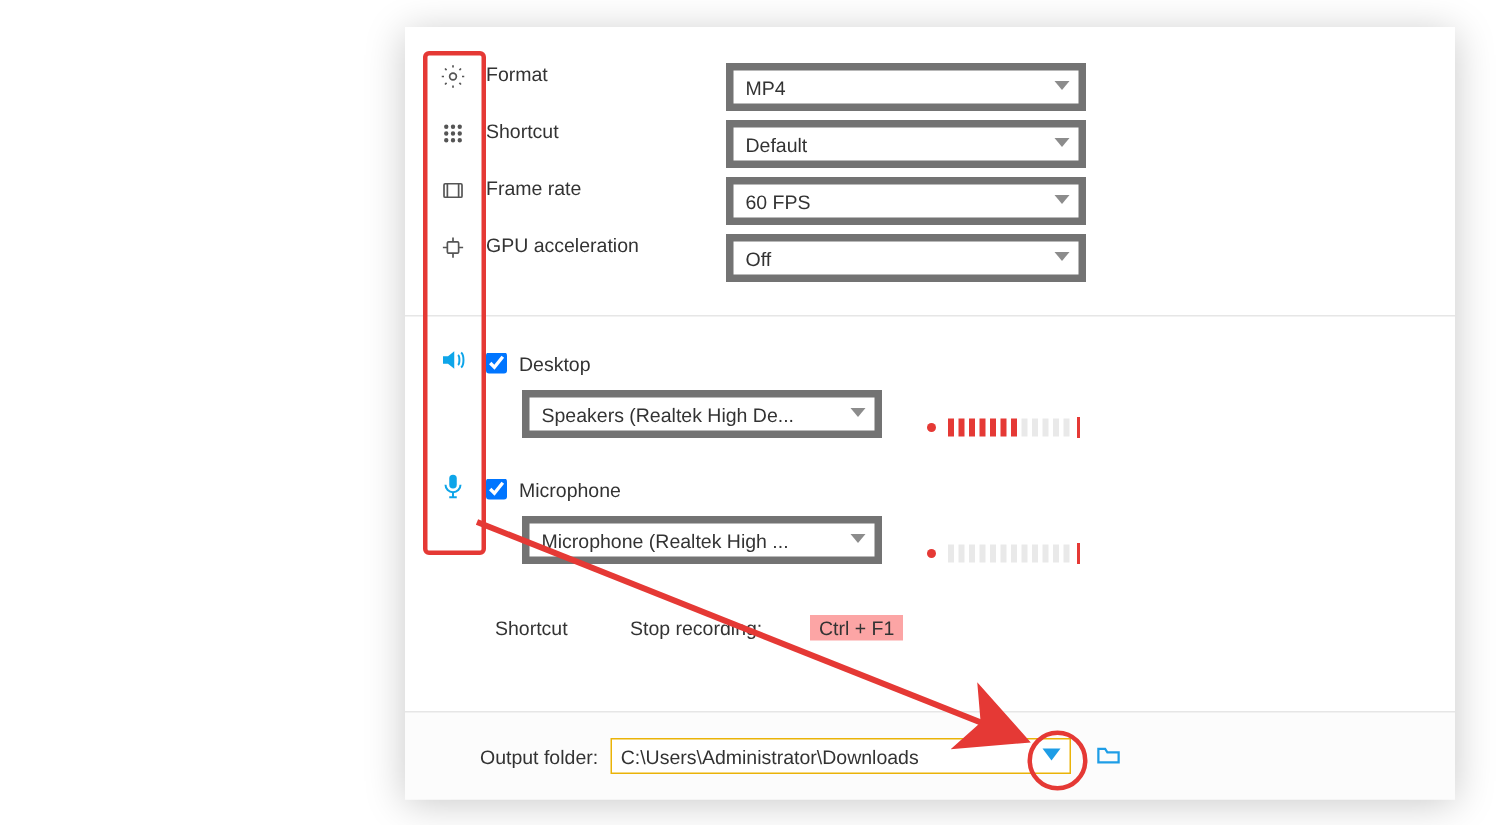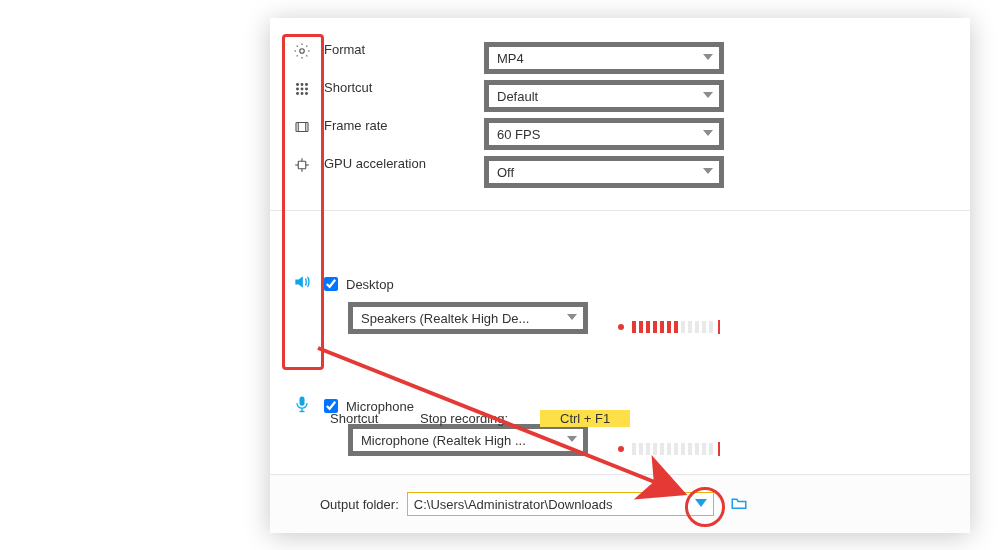--- a/index.html
+++ b/index.html
@@ -14,37 +14,37 @@
 .row{display:flex;align-items:flex-start;height:38px;}
 .ic{width:32px;display:flex;justify-content:center;align-items:center;color:#555;}
 .ic svg{width:18px;height:18px;stroke:#555;fill:none;stroke-width:1.5;}
 .lbl{width:160px;padding-left:6px;}
 .dd{position:relative;width:200px;height:22px;border:5px solid #737373;background:#fff;cursor:pointer;display:flex;align-items:center;padding:0 22px 0 8px;}
 .dd .caret{position:absolute;right:6px;top:7px;width:0;height:0;border-left:5px solid transparent;border-right:5px solid transparent;border-top:6px solid #8c8c8c;}
 .divider{position:absolute;left:0;right:0;top:192px;border-top:1px solid #e6e6e6;}
 
 
 .audio{position:absolute;left:16px;top:212px;right:20px;}
-.arow{display:flex;align-items:flex-start;margin-bottom:4px;margin-top:42px;}
+.arow{display:flex;align-items:flex-start;margin-bottom:4px;}
 .aicon{width:32px;display:flex;justify-content:center;align-items:center;}
 .aicon svg{width:20px;height:20px;stroke:#0ea5e9;fill:none;stroke-width:1.6;}
 .arest{flex:1;padding-left:6px;}
 .chkline{display:flex;align-items:center;height:24px;}
 input[type=checkbox]{width:14px;height:14px;margin:0 8px 0 0;cursor:pointer;}
 .devline{display:flex;align-items:flex-end;margin:6px 0 18px 24px;}
 .meter{display:inline-flex;align-items:center;margin-left:30px;border-right:2px solid #e53935;padding-right:2px;height:14px;}
 .dot{width:6px;height:6px;border-radius:50%;background:#e53935;margin-right:8px;}
 .bar{width:4px;height:12px;margin-right:3px;background:#e9e9e9;}
 .bar.on{background:#e53935;}
 
 
 .shortcut{position:absolute;left:60px;top:392px;display:flex;align-items:center;}
 .shortcut .slabel{width:90px;}
 .shortcut .saction{width:120px;}
-.hotkey{background:#fde047;padding:1px 20px;}
+.hotkey{background:#fca5a5;padding:1px 6px;}
 
 
 .bottom{position:absolute;left:0;right:0;bottom:0;height:58px;border-top:1px solid #e6e6e6;background:#fcfcfc;display:flex;align-items:center;padding:0 20px 0 50px;}
 .blabel{margin-right:8px;}
 .bfield{position:relative;width:275px;height:22px;border:1px solid #eab308;background:#fff;display:flex;align-items:center;padding:0 24px 0 6px;cursor:text;}
 .bfield .caret2{position:absolute;right:6px;top:6px;width:0;height:0;border-left:6px solid transparent;border-right:6px solid transparent;border-top:8px solid #1e9de6;}
 .bfolder{margin-left:14px;cursor:pointer;}
 .bfolder svg{width:22px;height:18px;stroke:#1e9de6;fill:none;stroke-width:2;}
 
 

